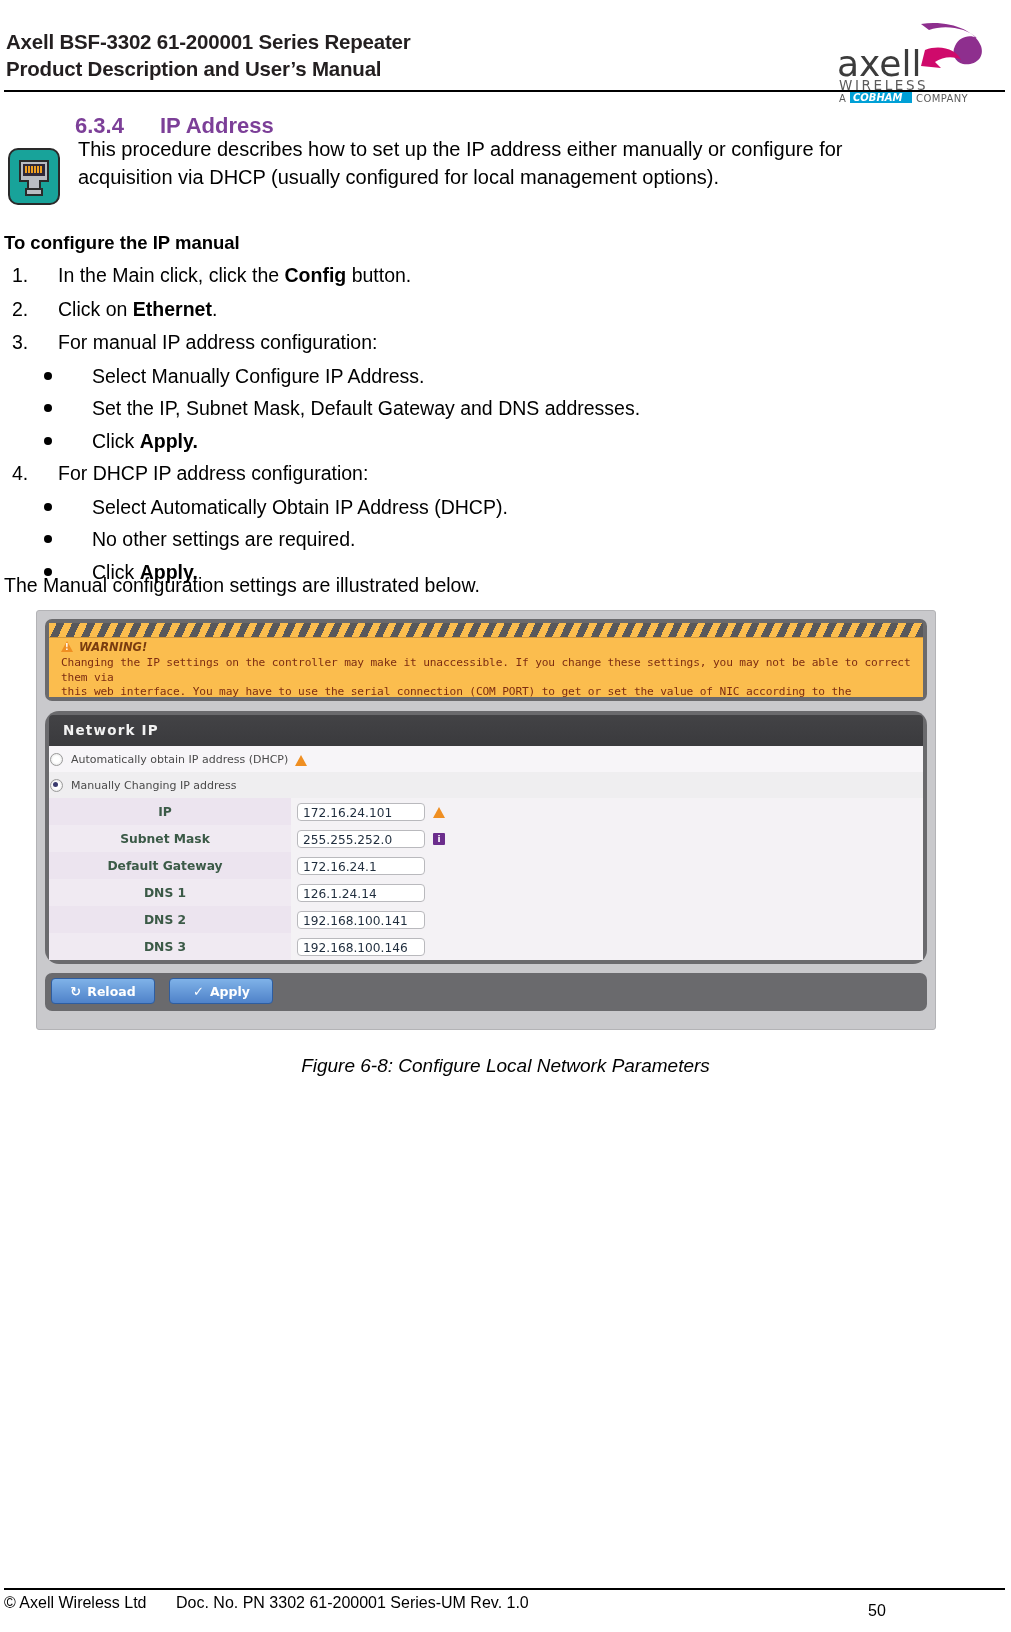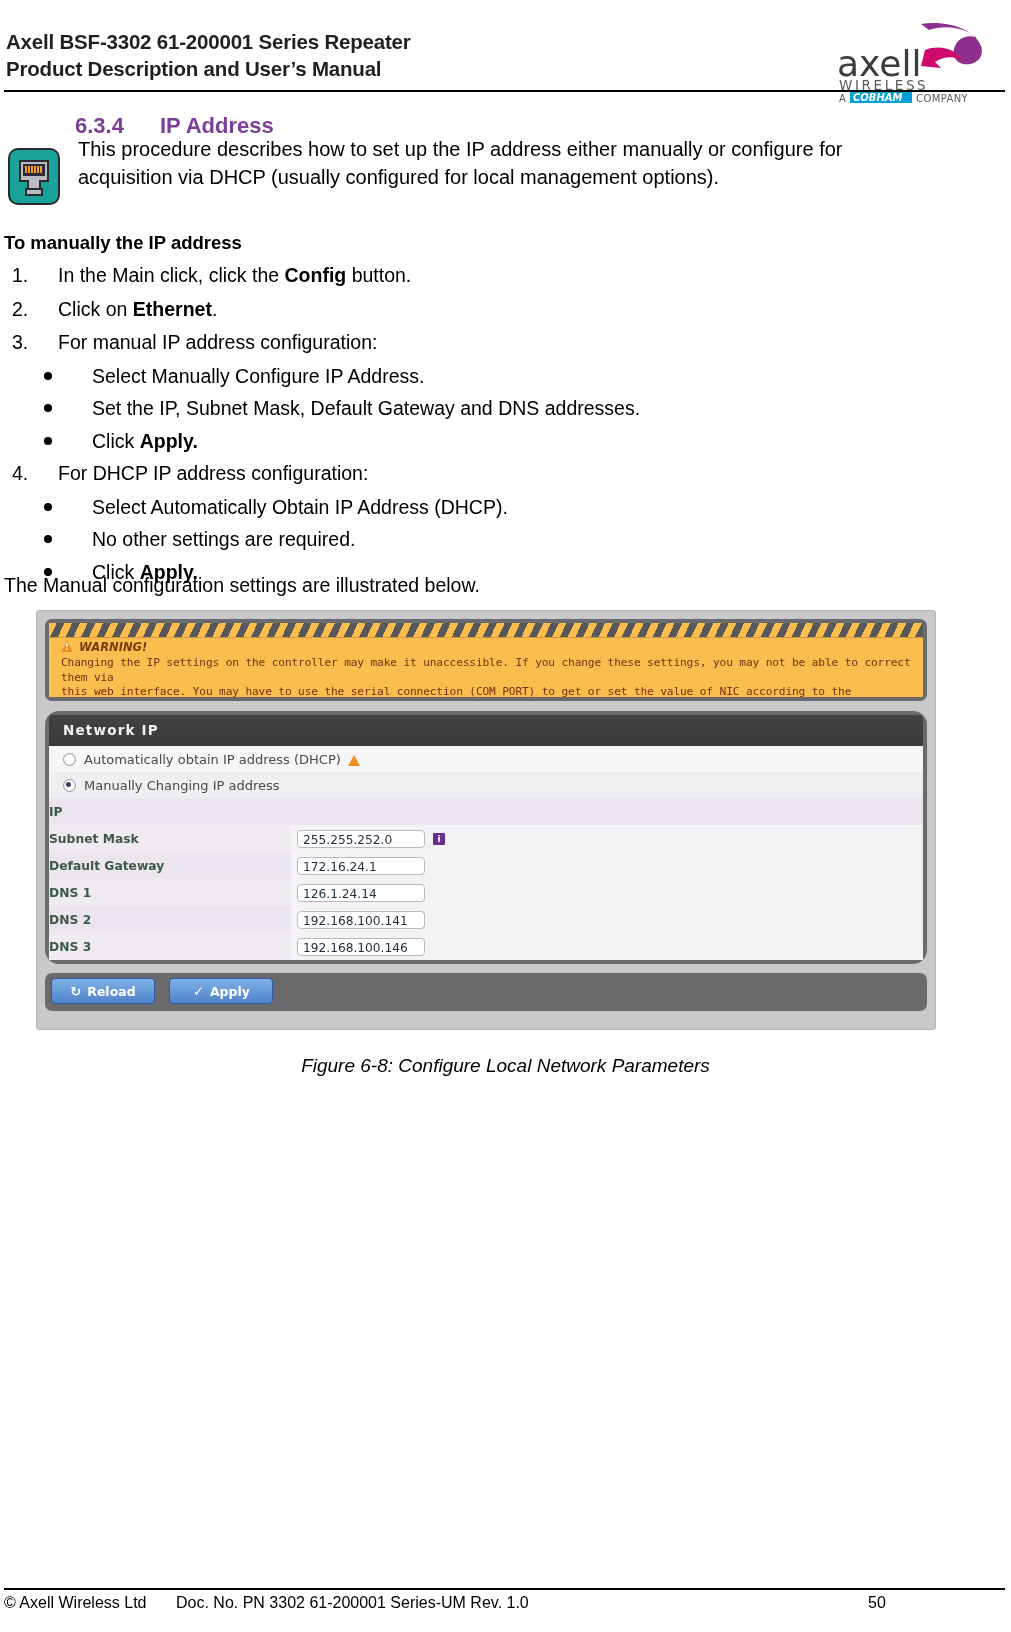--- a/index.html
+++ b/index.html
@@ -153,23 +153,23 @@
   }
   .card-body {
     background:#f7f5f8;
     border-radius:0 0 4px 4px;
     padding:0;
     box-sizing:border-box;
   }
   .radio-row {
     display:flex; align-items:center;
     height:26px;
-    padding-left:14px;
-    font-family:"DejaVu Sans", sans-serif;
-    font-size:13px;
+    padding-left:1px;
+    font-family:"DejaVu Sans", sans-serif;
+    font-size:11px;
     color:#4a4a4a;
   }
   .radio-row.alt { background:#efeef0; }
   .radio {
     width:11px; height:11px; border-radius:50%;
     border:1px solid #9a9a9a;
     background:radial-gradient(#ffffff 40%, #dcdcdc 100%);
     margin-right:8px; flex:0 0 auto;
     position:relative;
   }
@@ -188,21 +188,21 @@
     margin-left:7px;
     position:relative; top:1px;
   }
   .field-row {
     display:flex; align-items:center;
     height:27px;
   }
   .field-row.odd { background:#ece4ef; }
   .field-row.even { background:#f0eaf2; }
   .field-label {
-    width:242px; text-align:left; padding-right:10px;
+    width:242px; text-align:center; padding-right:10px;
     font-family:"DejaVu Sans", sans-serif;
     font-size:12.3px; font-weight:bold;
     color:#3b5a47;
     box-sizing:border-box;
   }
   .field-cellwrap {
     flex:1; display:flex; align-items:center;
     background:#f4f2f5; height:100%;
     padding-left:6px;
     box-sizing:border-box;
@@ -270,21 +270,21 @@
     border-top:2px solid #000;
   }
   .footer {
     position:absolute; left:0; right:0; top:1594px;
     height:28px;
     font-size:16px;
     color:#000;
   }
   .f-left { position:absolute; left:4px; top:0; }
   .f-mid { position:absolute; left:176px; top:0; }
-  .f-right { position:absolute; left:868px; top:0; }
+  .f-right { position:absolute; left:868px; top:8px; }
 </style>
 </head>
 <body>
 
 <div class="page">
 
   <div class="header">
     <div class="header-titles">
       <div>Axell BSF-3302 61-200001 Series Repeater</div>
       <div>Product Description and User’s Manual</div>
@@ -320,21 +320,21 @@
           <rect x="26" y="18" width="2" height="7"></rect>
         <rect x="29" y="18" width="2" height="7"></rect>
           <rect x="32" y="18" width="2" height="7"></rect>
       </g>
       <path d="M18 41 h16 v6 h-16 z" fill="#b9bcc2" stroke="#2a2a2a" stroke-width="2"></path>
     </svg>
   </div>
 
   <div class="intro">This procedure describes how to set up the IP address either manually or configure for acquisition via DHCP (usually configured for local management options).</div>
 
-  <div class="subhead">To manually the IP address</div>
+  <div class="subhead">To configure the IP manual</div>
 
   <div class="steps">
 
     <div class="step">
       <span class="n">1.</span>
       <span><span>In the Main click, click the </span><b>Config</b><span> button.</span></span>
     </div>
 
     <div class="step">
       <span class="n">2.</span>
@@ -406,20 +406,24 @@
           <span class="warn-mini"></span>
         </div>
 
         <div class="radio-row alt">
           <span class="radio on"></span>
           <span>Manually Changing IP address</span>
         </div>
 
         <div class="field-row odd">
           <div class="field-label">IP</div>
+          <div class="field-cellwrap">
+            <div class="field-input">172.16.24.101</div>
+            <span class="warn-mini inline-warn"></span>
+          </div>
         </div>
 
         <div class="field-row even">
           <div class="field-label">Subnet Mask</div>
           <div class="field-cellwrap">
             <div class="field-input">255.255.252.0</div>
             <span class="info-badge">i</span>
           </div>
         </div>
 

